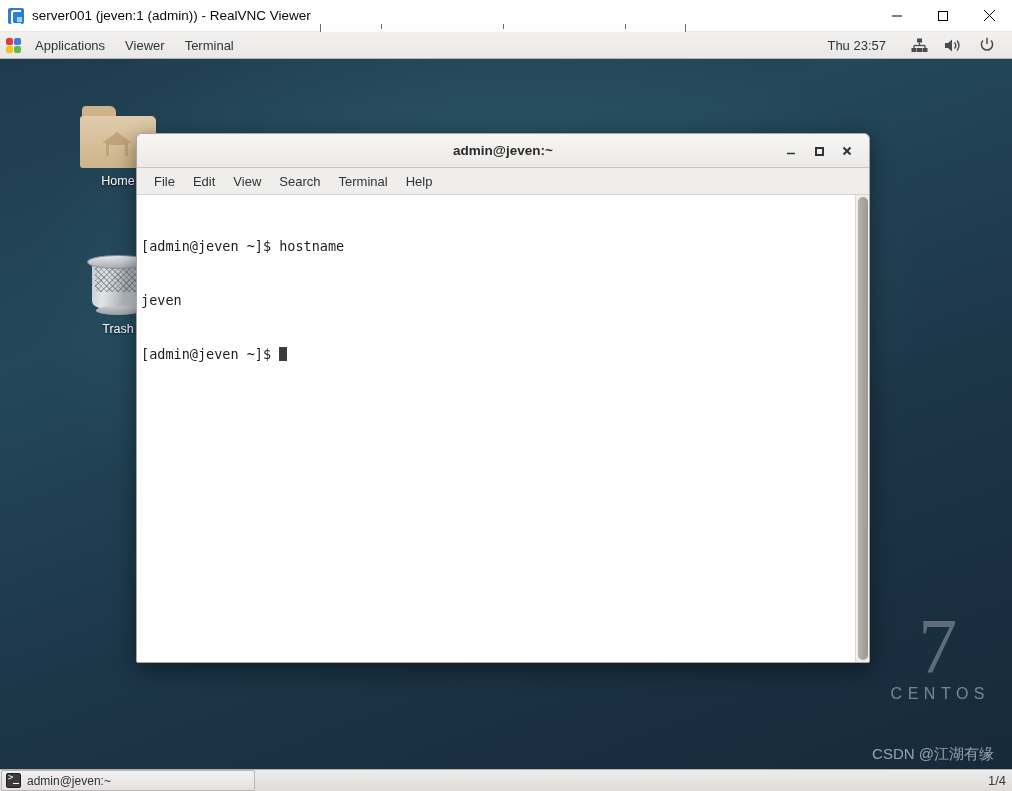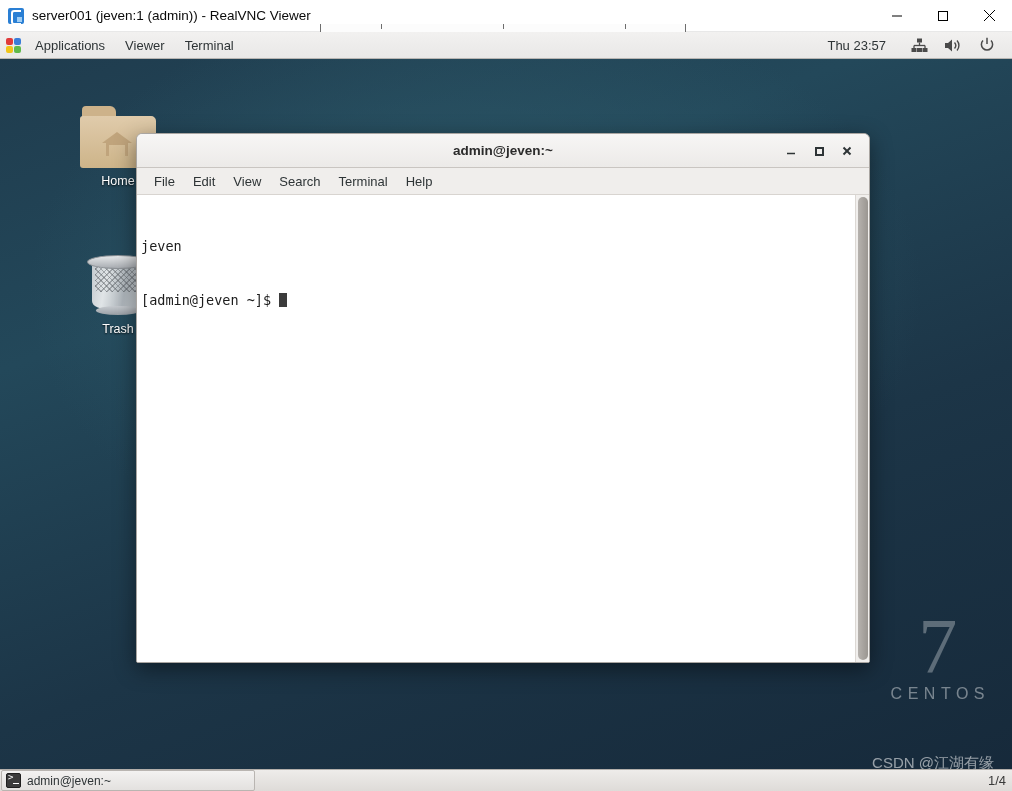--- a/index.html
+++ b/index.html
@@ -184,21 +184,21 @@
     font-family:"Liberation Serif", serif;
   }
   #centos-word {
     font-size:16px; letter-spacing:5.5px;
     color:rgba(255,255,255,.42);
     margin-top:2px; margin-left:5px;
   }
 
   
   #csdn-watermark {
-    position:absolute; right:18px; bottom:18px;
+    position:absolute; right:18px; bottom:27px;
     font-size:15px; color:rgba(255,255,255,.55);
     white-space:nowrap; pointer-events:none;
   }
 
   
   #terminal-window {
     position:absolute; left:136px; top:101px;
     width:734px; height:530px;
     background:#f6f5f4;
     border:1px solid #a9a5a1;
@@ -434,20 +434,21 @@
         <div class="term-menu">File</div>
         <div class="term-menu">Edit</div>
         <div class="term-menu">View</div>
         <div class="term-menu">Search</div>
         <div class="term-menu">Terminal</div>
         <div class="term-menu">Help</div>
       </div>
 
       <div id="terminal-body">
         <div id="terminal-screen">
+          <div class="line">[admin@jeven ~]$ hostname</div>
           <div class="line">jeven</div>
           <div class="line"><span>[admin@jeven ~]$ </span><span id="terminal-cursor"></span></div>
         </div>
         <div id="terminal-scrollbar">
           <div id="terminal-scroll-thumb"></div>
         </div>
       </div>
     </div>
 
     <div id="gnome-taskbar">

